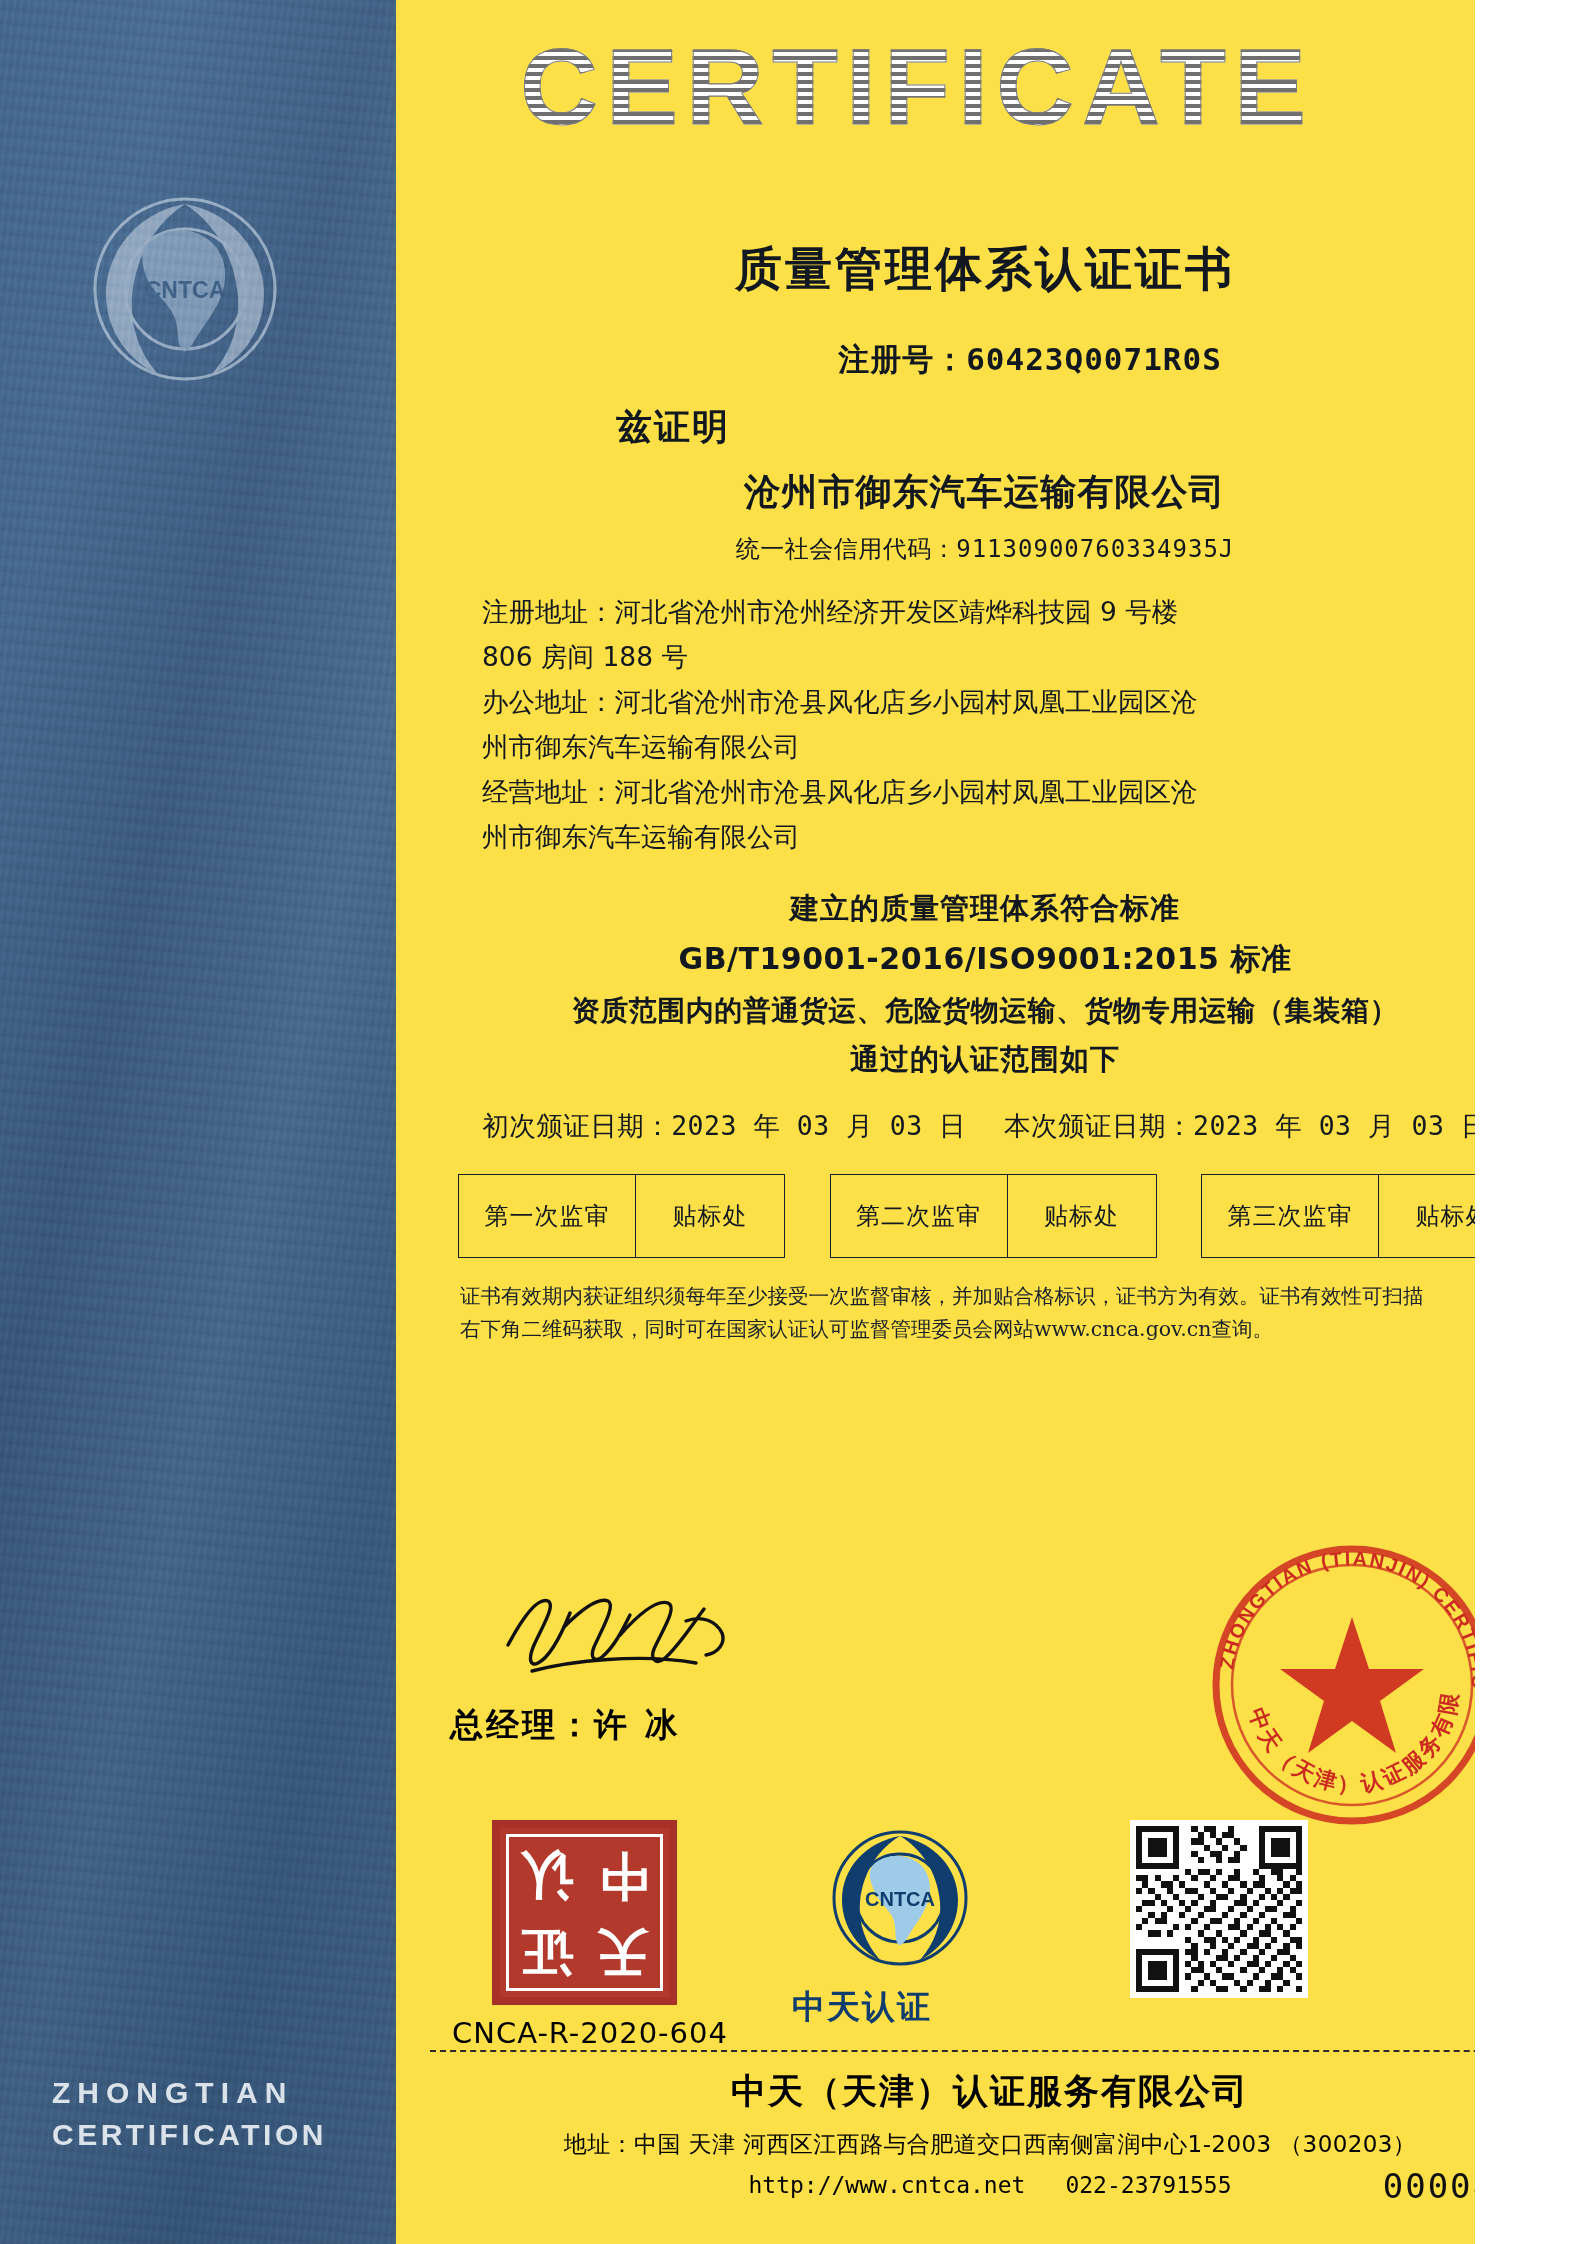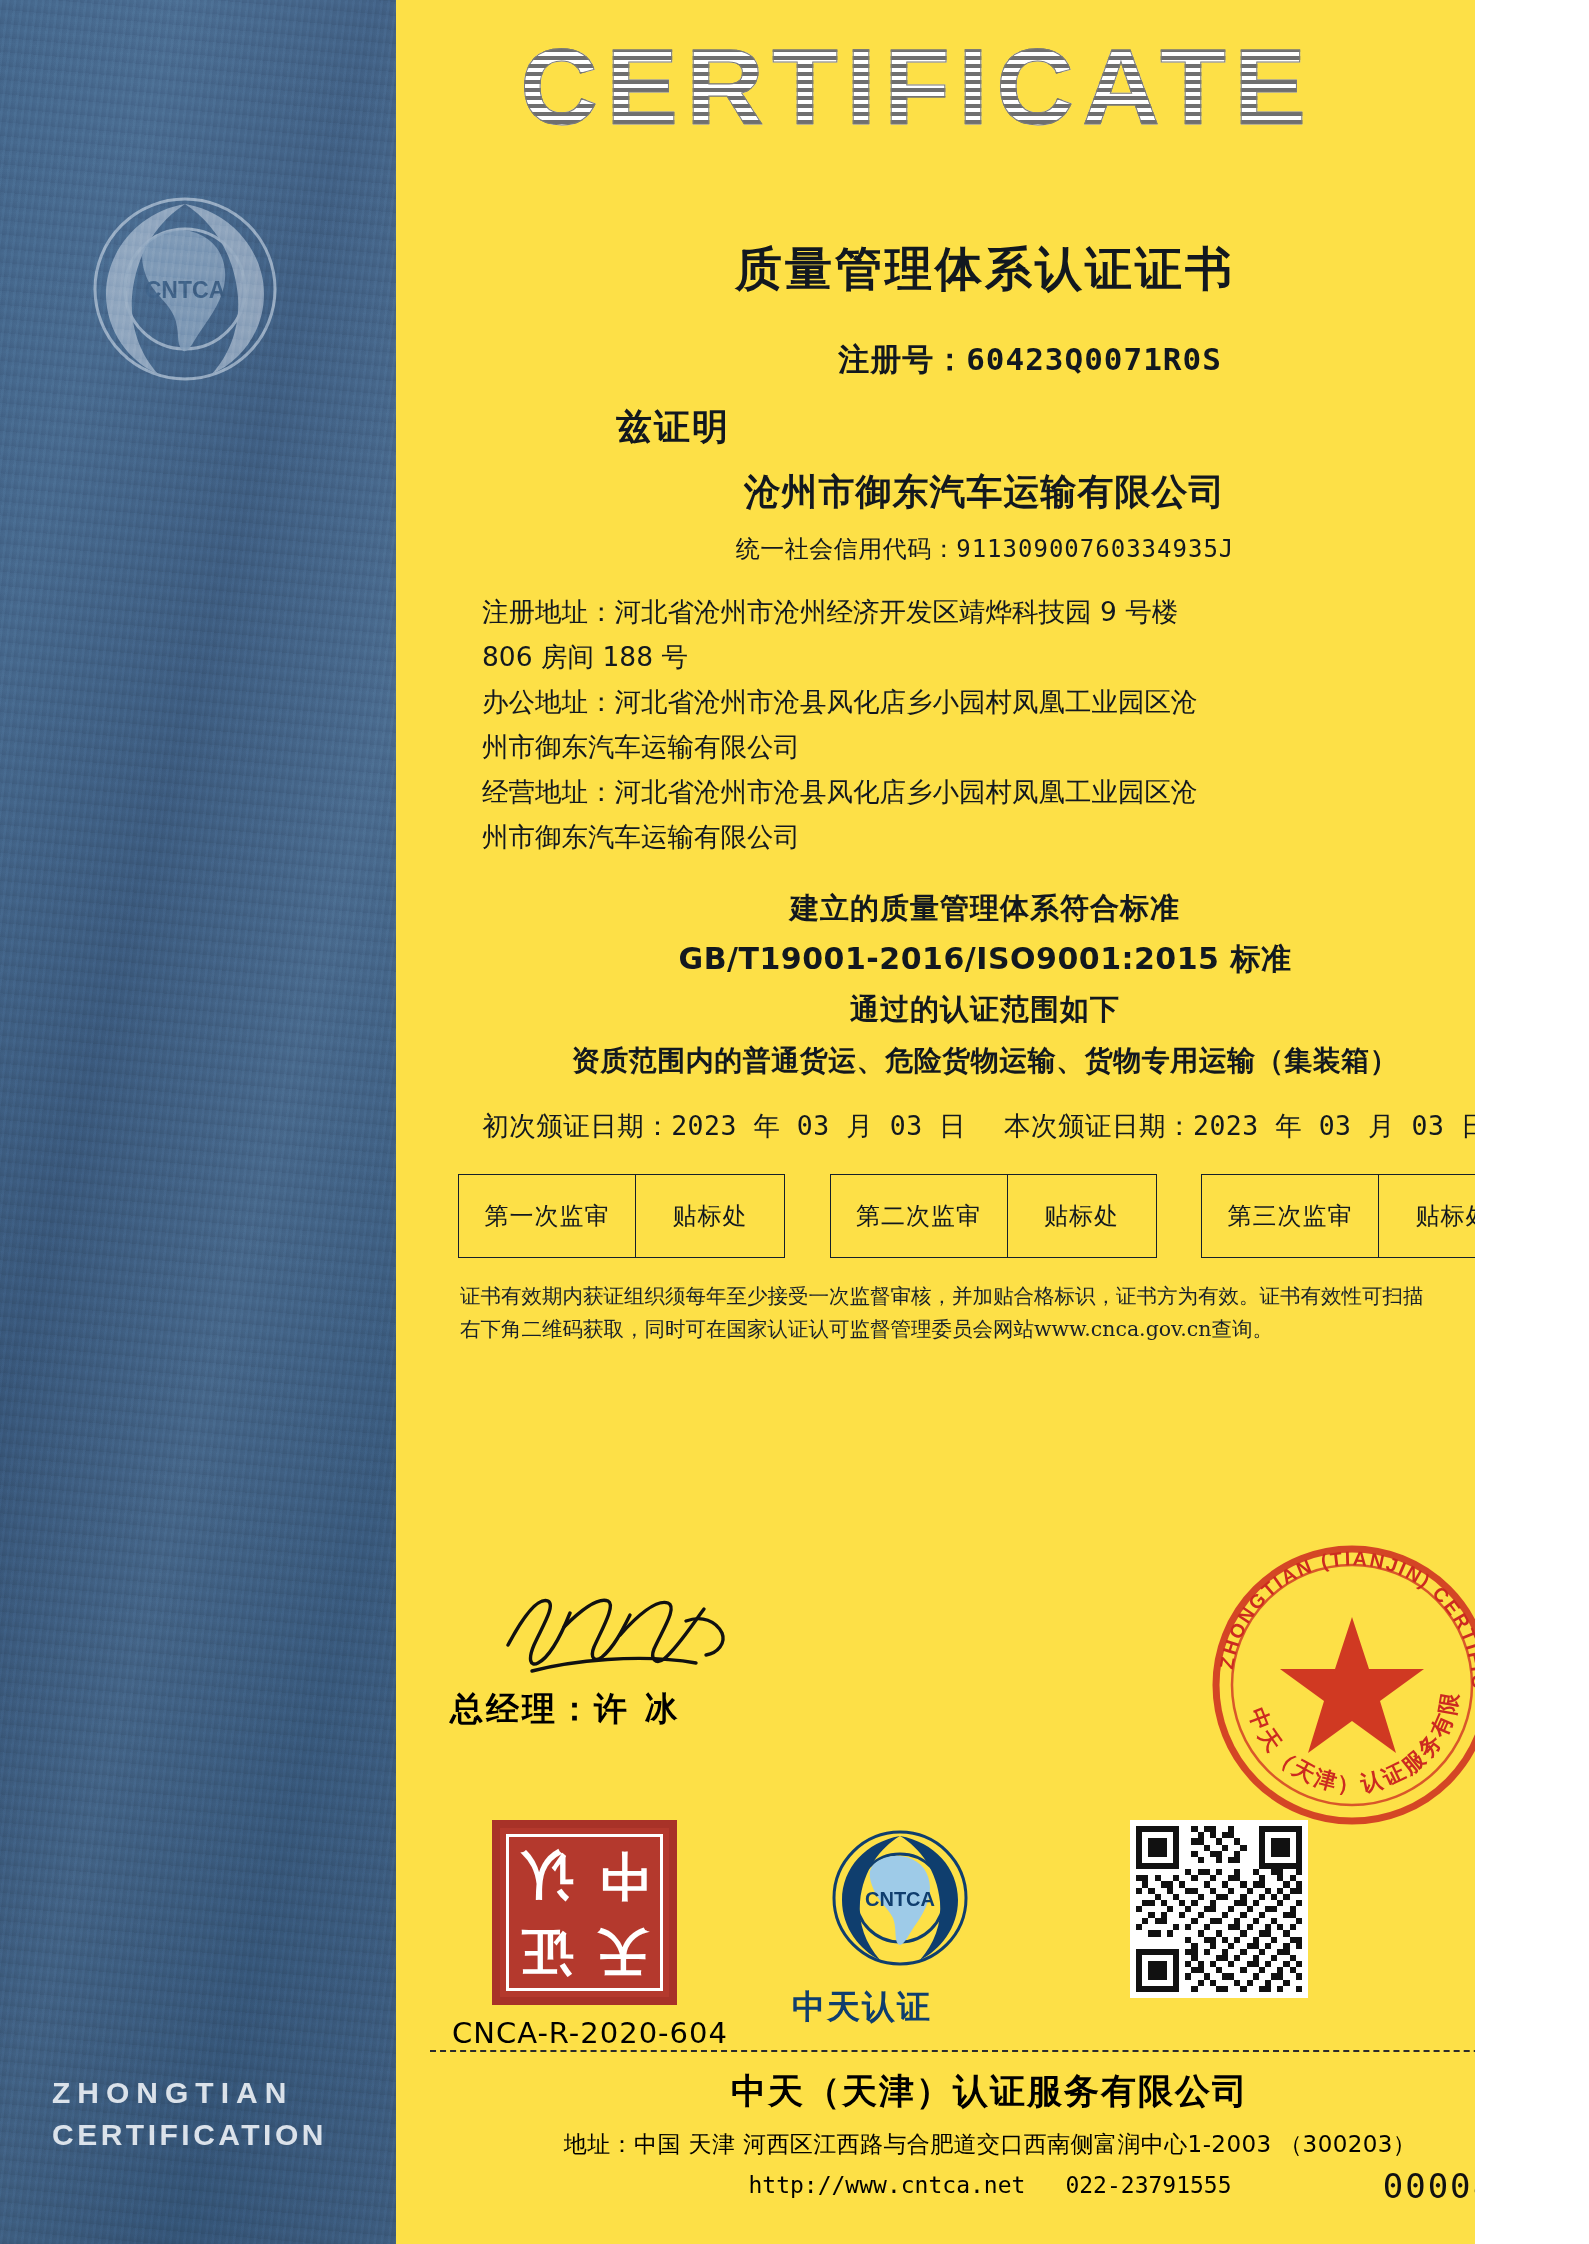--- a/index.html
+++ b/index.html
@@ -241,21 +241,21 @@
   #signature-mark {
     position: absolute;
     left: 60px;
     top: 0px;
     width: 260px;
     height: 110px;
   }
   #gm-line {
     position: absolute;
     left: 20px;
-    top: 112px;
+    top: 128px;
     font-size: 33px;
     font-weight: 700;
     letter-spacing: 3px;
   }
   #red-seal {
     position: absolute;
     right: 38px;
     top: -40px;
     width: 300px;
     height: 300px;
@@ -423,22 +423,22 @@
       <div class="row">806 房间 188 号</div>
       <div class="row">办公地址：河北省沧州市沧县风化店乡小园村凤凰工业园区沧</div>
       <div class="row">州市御东汽车运输有限公司</div>
       <div class="row">经营地址：河北省沧州市沧县风化店乡小园村凤凰工业园区沧</div>
       <div class="row">州市御东汽车运输有限公司</div>
     </div>
 
     <div id="std-block" class="cn">
       <div id="std-title">建立的质量管理体系符合标准</div>
       <div id="std-code">GB/T19001-2016/ISO9001:2015 标准</div>
+      <div id="scope-text">资质范围内的普通货运、危险货物运输、货物专用运输（集装箱）</div>
       <div id="scope-title">通过的认证范围如下</div>
-      <div id="scope-text">资质范围内的普通货运、危险货物运输、货物专用运输（集装箱）</div>
     </div>
 
     <div id="dates-row" class="cn">
       <span>初次颁证日期：</span><span class="mono">2023 年 03 月 03 日</span>
       <span class="sep"></span>
       <span>本次颁证日期：</span><span class="mono">2023 年 03 月 03 日</span>
     </div>
 
     <div id="boxes">
       <div class="box">

